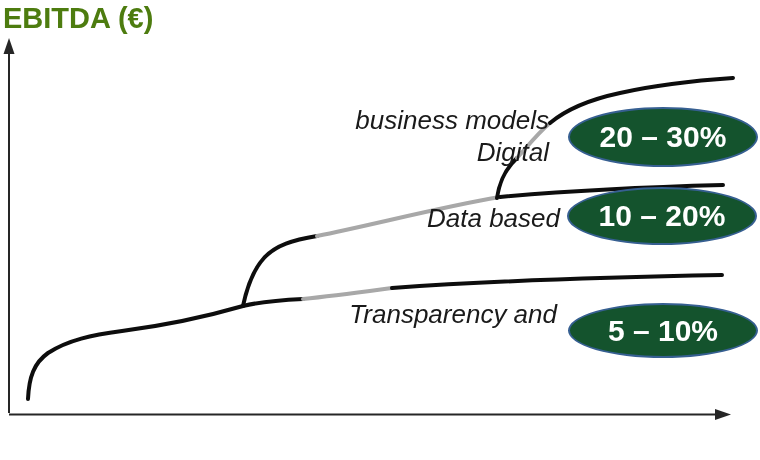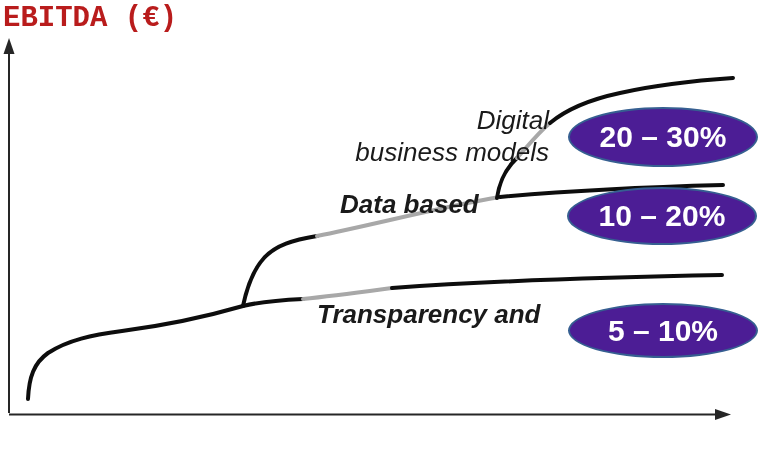--- a/index.html
+++ b/index.html
@@ -6,44 +6,43 @@
   .stage{
     position:relative;
     width:760px;height:460px;
     background:#ffffff;
     overflow:hidden;
     font-family:"Liberation Sans","DejaVu Sans",sans-serif;
   }
   .axis-title{
     position:absolute;
     font-weight:bold;
-    color:#b91c1c;
-    font-family:Liberation Mono, monospace;
+    color:#4d7c0f;
   }
   .y-title{left:3px;top:2px;font-size:29px;letter-spacing:0px;}
   .x-title{left:664px;top:432px;font-size:24px;letter-spacing:2px;}
   svg.diagram{position:absolute;left:0;top:0;}
   .curve-label{
     position:absolute;
     font-style:italic;
     font-size:26px;
     line-height:32px;
     color:#1a1a1a;
     white-space:nowrap;
   }
   .label-digital{right:211px;top:104px;text-align:right;}
-  .label-data{left:340px;top:188px;width:220px;text-align:left;font-weight:bold;}
-  .label-transparency{left:317px;top:298px;width:240px;text-align:left;font-weight:bold;}
+  .label-data{left:340px;top:202px;width:220px;text-align:right;}
+  .label-transparency{left:317px;top:298px;width:240px;text-align:right;}
   .curve-label span{display:block;}
   .badge{
     position:absolute;
     width:186px;
     border:2px solid #365F91;
     border-radius:50%;
-    background:#4c1d95;
+    background:#14532d;
     display:flex;align-items:center;justify-content:center;
     color:#ffffff;font-weight:bold;font-size:30px;
   }
   .badge-1{left:568px;top:107px;height:56px;}
   .badge-2{left:567px;top:187px;height:54px;}
   .badge-3{left:568px;top:303px;height:51px;}
 </style>
 </head>
 <body>
 
@@ -65,22 +64,22 @@
         <path d="M 243,306 C 247,287 253,270 264,258 C 276,245 293,240 317,236" fill="none" stroke="#0d0d0d" stroke-width="4" stroke-linecap="round"></path>
         <path d="M 317,236 C 372,225 445,206 500,197" fill="none" stroke="#a8a8a8" stroke-width="4" stroke-linecap="round"></path>
         <path d="M 500,197 C 565,191 645,187 723,185" fill="none" stroke="#0d0d0d" stroke-width="4" stroke-linecap="round"></path>
         <path d="M 497,198 C 499,185 503,171 517,158" fill="none" stroke="#0d0d0d" stroke-width="4" stroke-linecap="round"></path>
         <path d="M 517,158 C 527,147 538,133 550,123" fill="none" stroke="#a8a8a8" stroke-width="4" stroke-linecap="round"></path>
         <path d="M 550,123 C 568,108 592,99 620,93 C 660,84 703,80 733,78" fill="none" stroke="#0d0d0d" stroke-width="4" stroke-linecap="round"></path>
       </g>
   </svg>
 
   <div class="curve-label label-digital">
+    <span>business models</span>
     <span>Digital</span>
-    <span>business models</span>
   </div>
 
   <div class="curve-label label-data">
     <span>Data based</span>
   </div>
 
   <div class="curve-label label-transparency">
     <span>Transparency and</span>
   </div>
 

